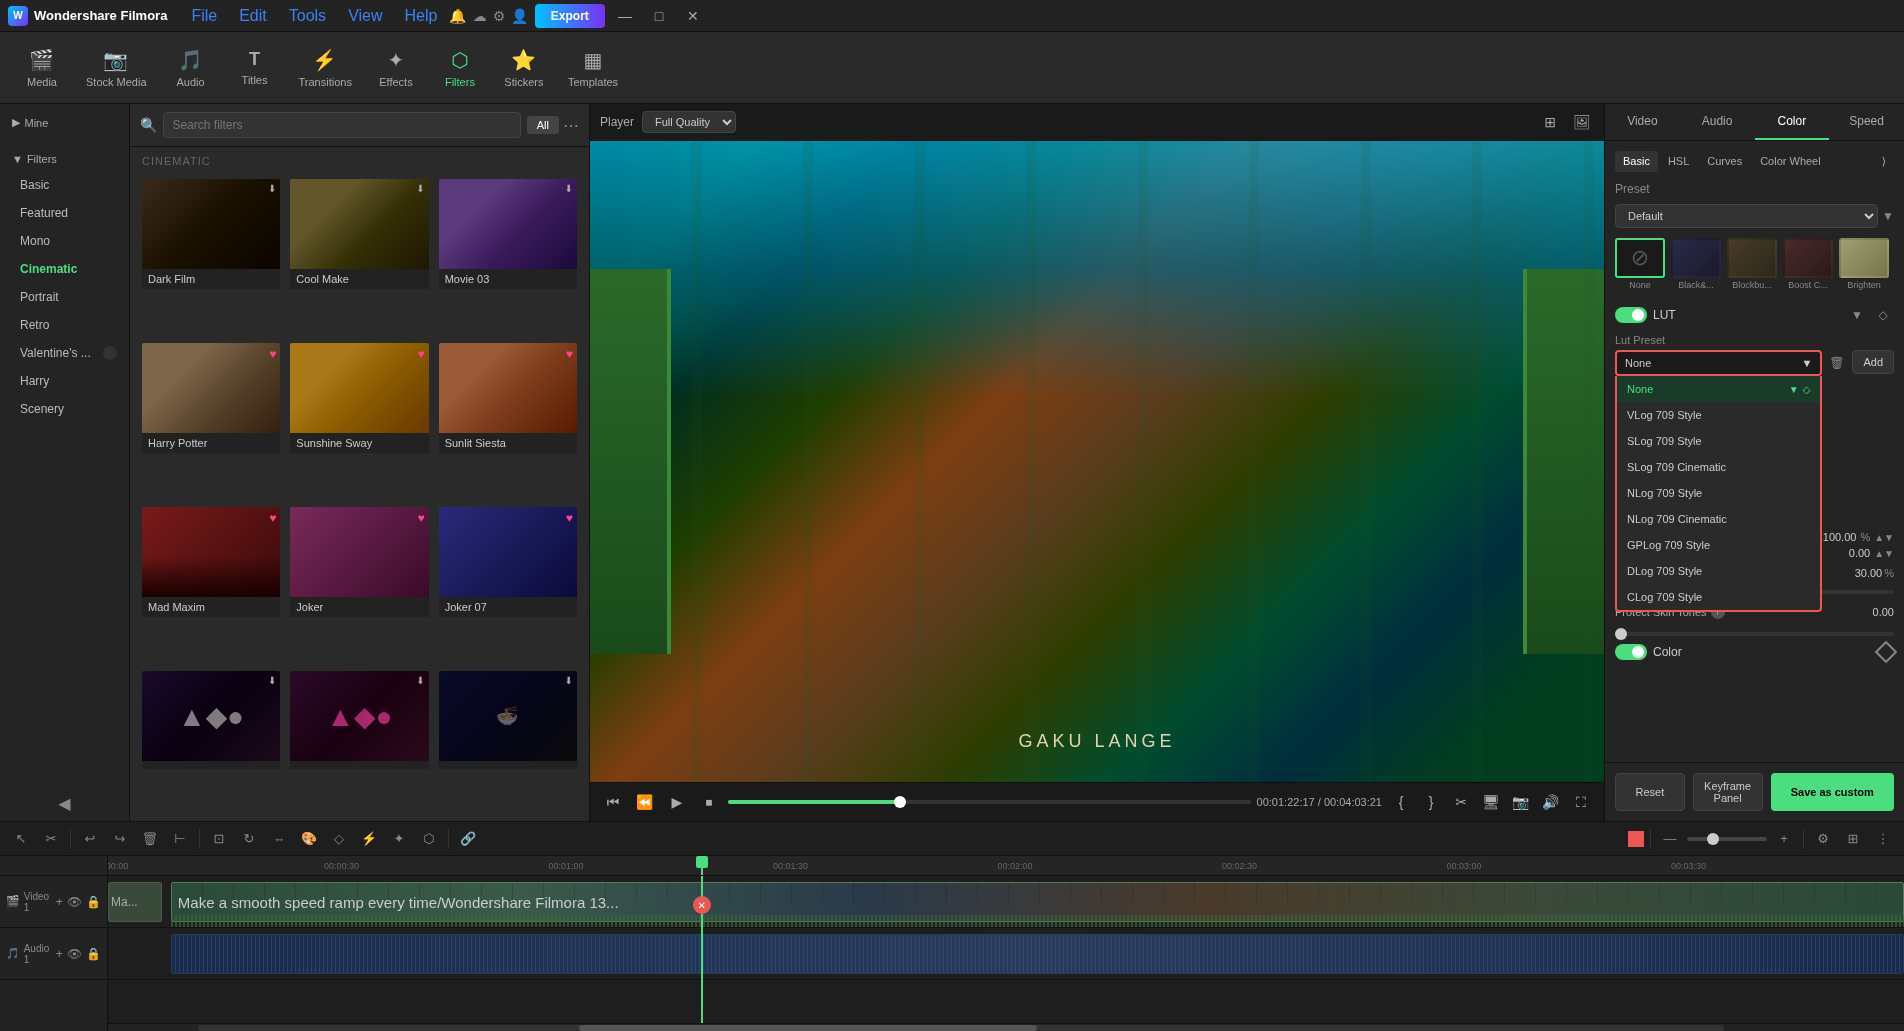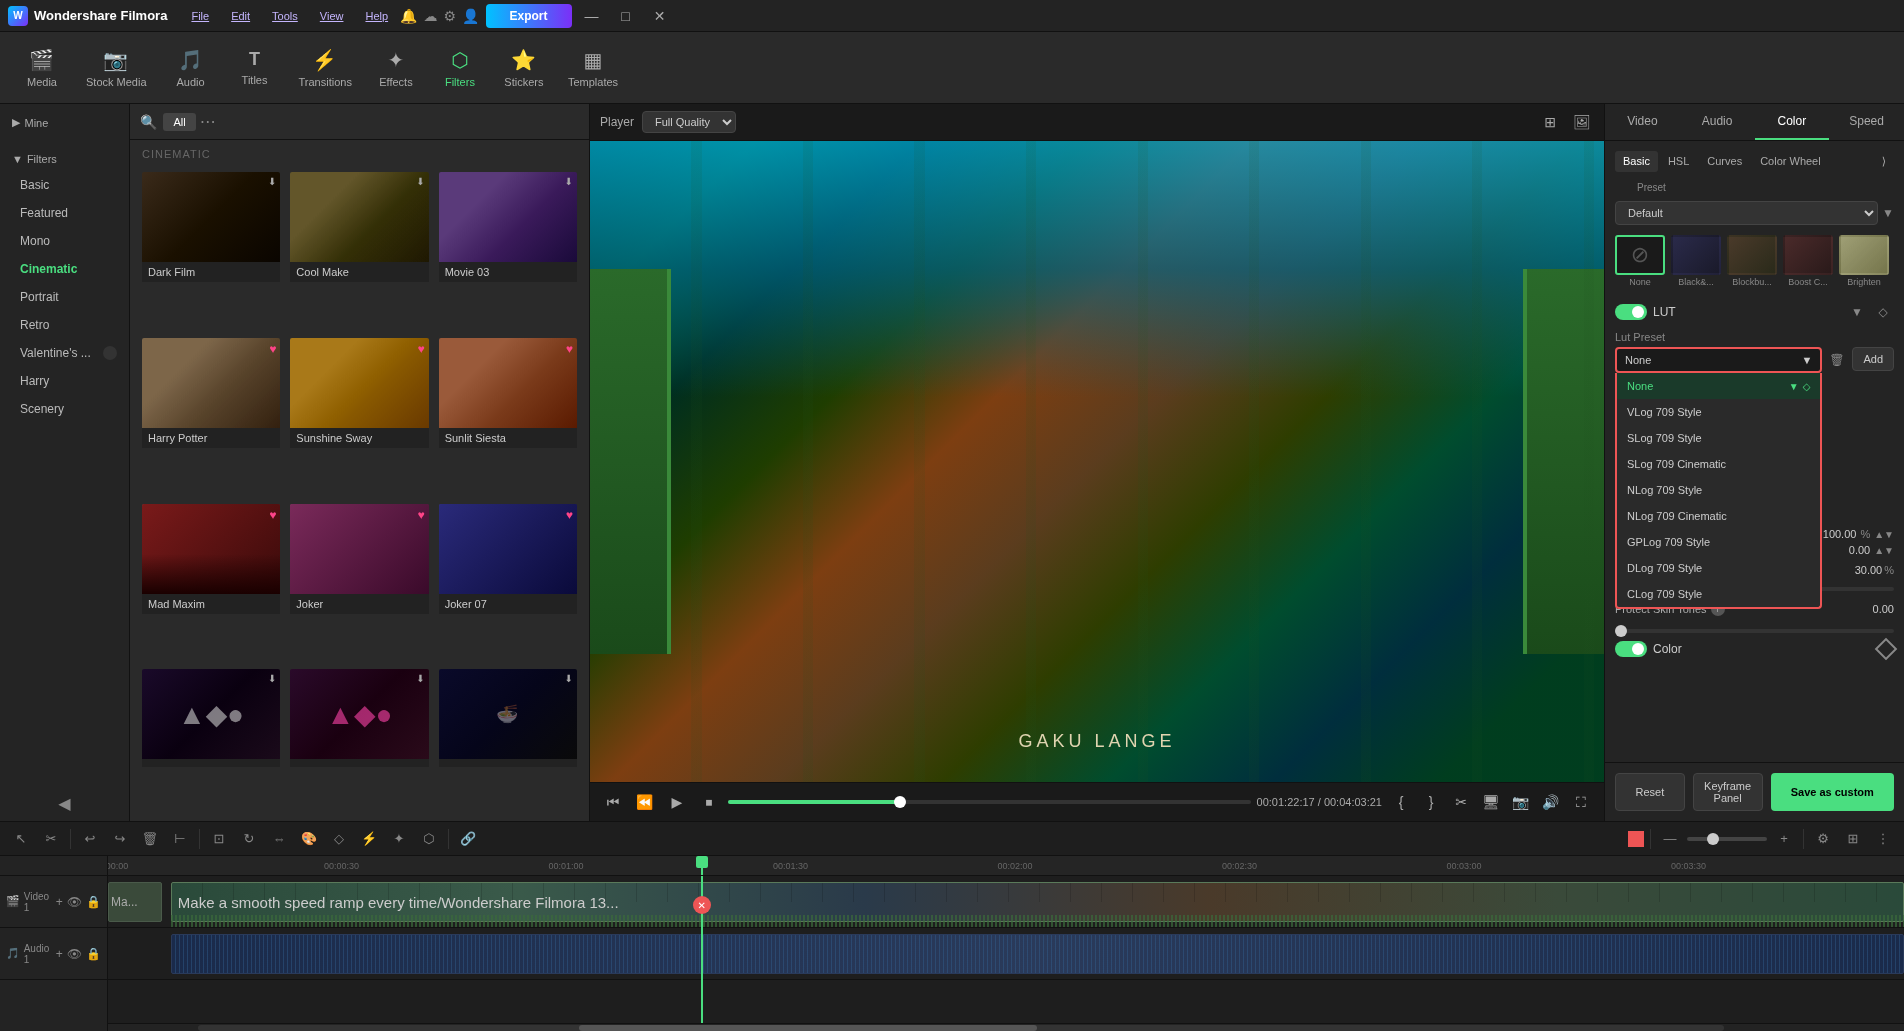--- a/index.html
+++ b/index.html
@@ -42,42 +42,41 @@
       border-radius: 4px;
       display: flex;
       align-items: center;
       justify-content: center;
       color: white;
       font-size: 10px;
       font-weight: bold;
     }
     .menu-item {
       padding: 4px 10px;
-      color: #c4b5fd;
+      color: #3b82f6;
       cursor: pointer;
       border-radius: 3px;
-      font-size: 11px;
-      text-decoration: underline;
+      font-size: 16px;
     }
     .title-center {
       flex: 1;
       text-align: center;
       color: #aaa;
       font-size: 12px;
     }
     .menu-bar-right {
       display: flex;
       align-items: center;
       gap: 6px;
     }
     .export-btn {
       background: linear-gradient(90deg, #00c2ff, #7b2ff7);
       color: white;
       border: none;
-      padding: 5px 24px;
+      padding: 5px 16px;
       border-radius: 4px;
       cursor: pointer;
       font-size: 12px;
       font-weight: 600;
       display: flex;
       align-items: center;
       gap: 4px;
     }
     .win-btn {
       width: 28px;
@@ -414,25 +413,24 @@
     }
     .color-subtab {
       padding: 4px 8px;
       font-size: 11px;
       cursor: pointer;
       color: #aaa;
       border-radius: 3px;
     }
     .color-subtab.active { background: #333; color: #fff; }
     .section-label {
-      font-size: 10px;
+      font-size: 12px;
       color: #888;
       margin-bottom: 8px;
       margin-top: 4px;
-      margin-left: 22px;
     }
     .preset-row {
       display: flex;
       align-items: center;
       margin-bottom: 10px;
     }
     .preset-select {
       flex: 1;
       background: #333;
       border: 1px solid #444;
@@ -827,20 +825,21 @@
     </div>
     <div style="flex:1;"></div>
     <div style="display:flex;justify-content:center;padding:8px;">
       <span style="color:#888;cursor:pointer;font-size:16px;">◀</span>
     </div>
   </div>
 
   <div class="filter-panel">
     <div class="filter-search-bar">
       <span style="color:#666;font-size:14px;">🔍</span>
+      <input type="text" style="flex: 1 1 0%; background: rgb(51, 51, 51); border: 1px solid rgb(68, 68, 68); border-radius: 4px; color: rgb(204, 204, 204); padding: 5px 8px; font-size: 12px;" placeholder="Search filters">
       <div style="display:flex;gap:4px;align-items:center;">
         <span class="filter-tab active">All</span>
         <span style="color:#888;cursor:pointer;font-size:16px;">⋯</span>
       </div>
     </div>
     <div class="filter-category-label">CINEMATIC</div>
     <div class="filter-grid">
 
       <div class="filter-item">
         <div class="filter-thumb">

